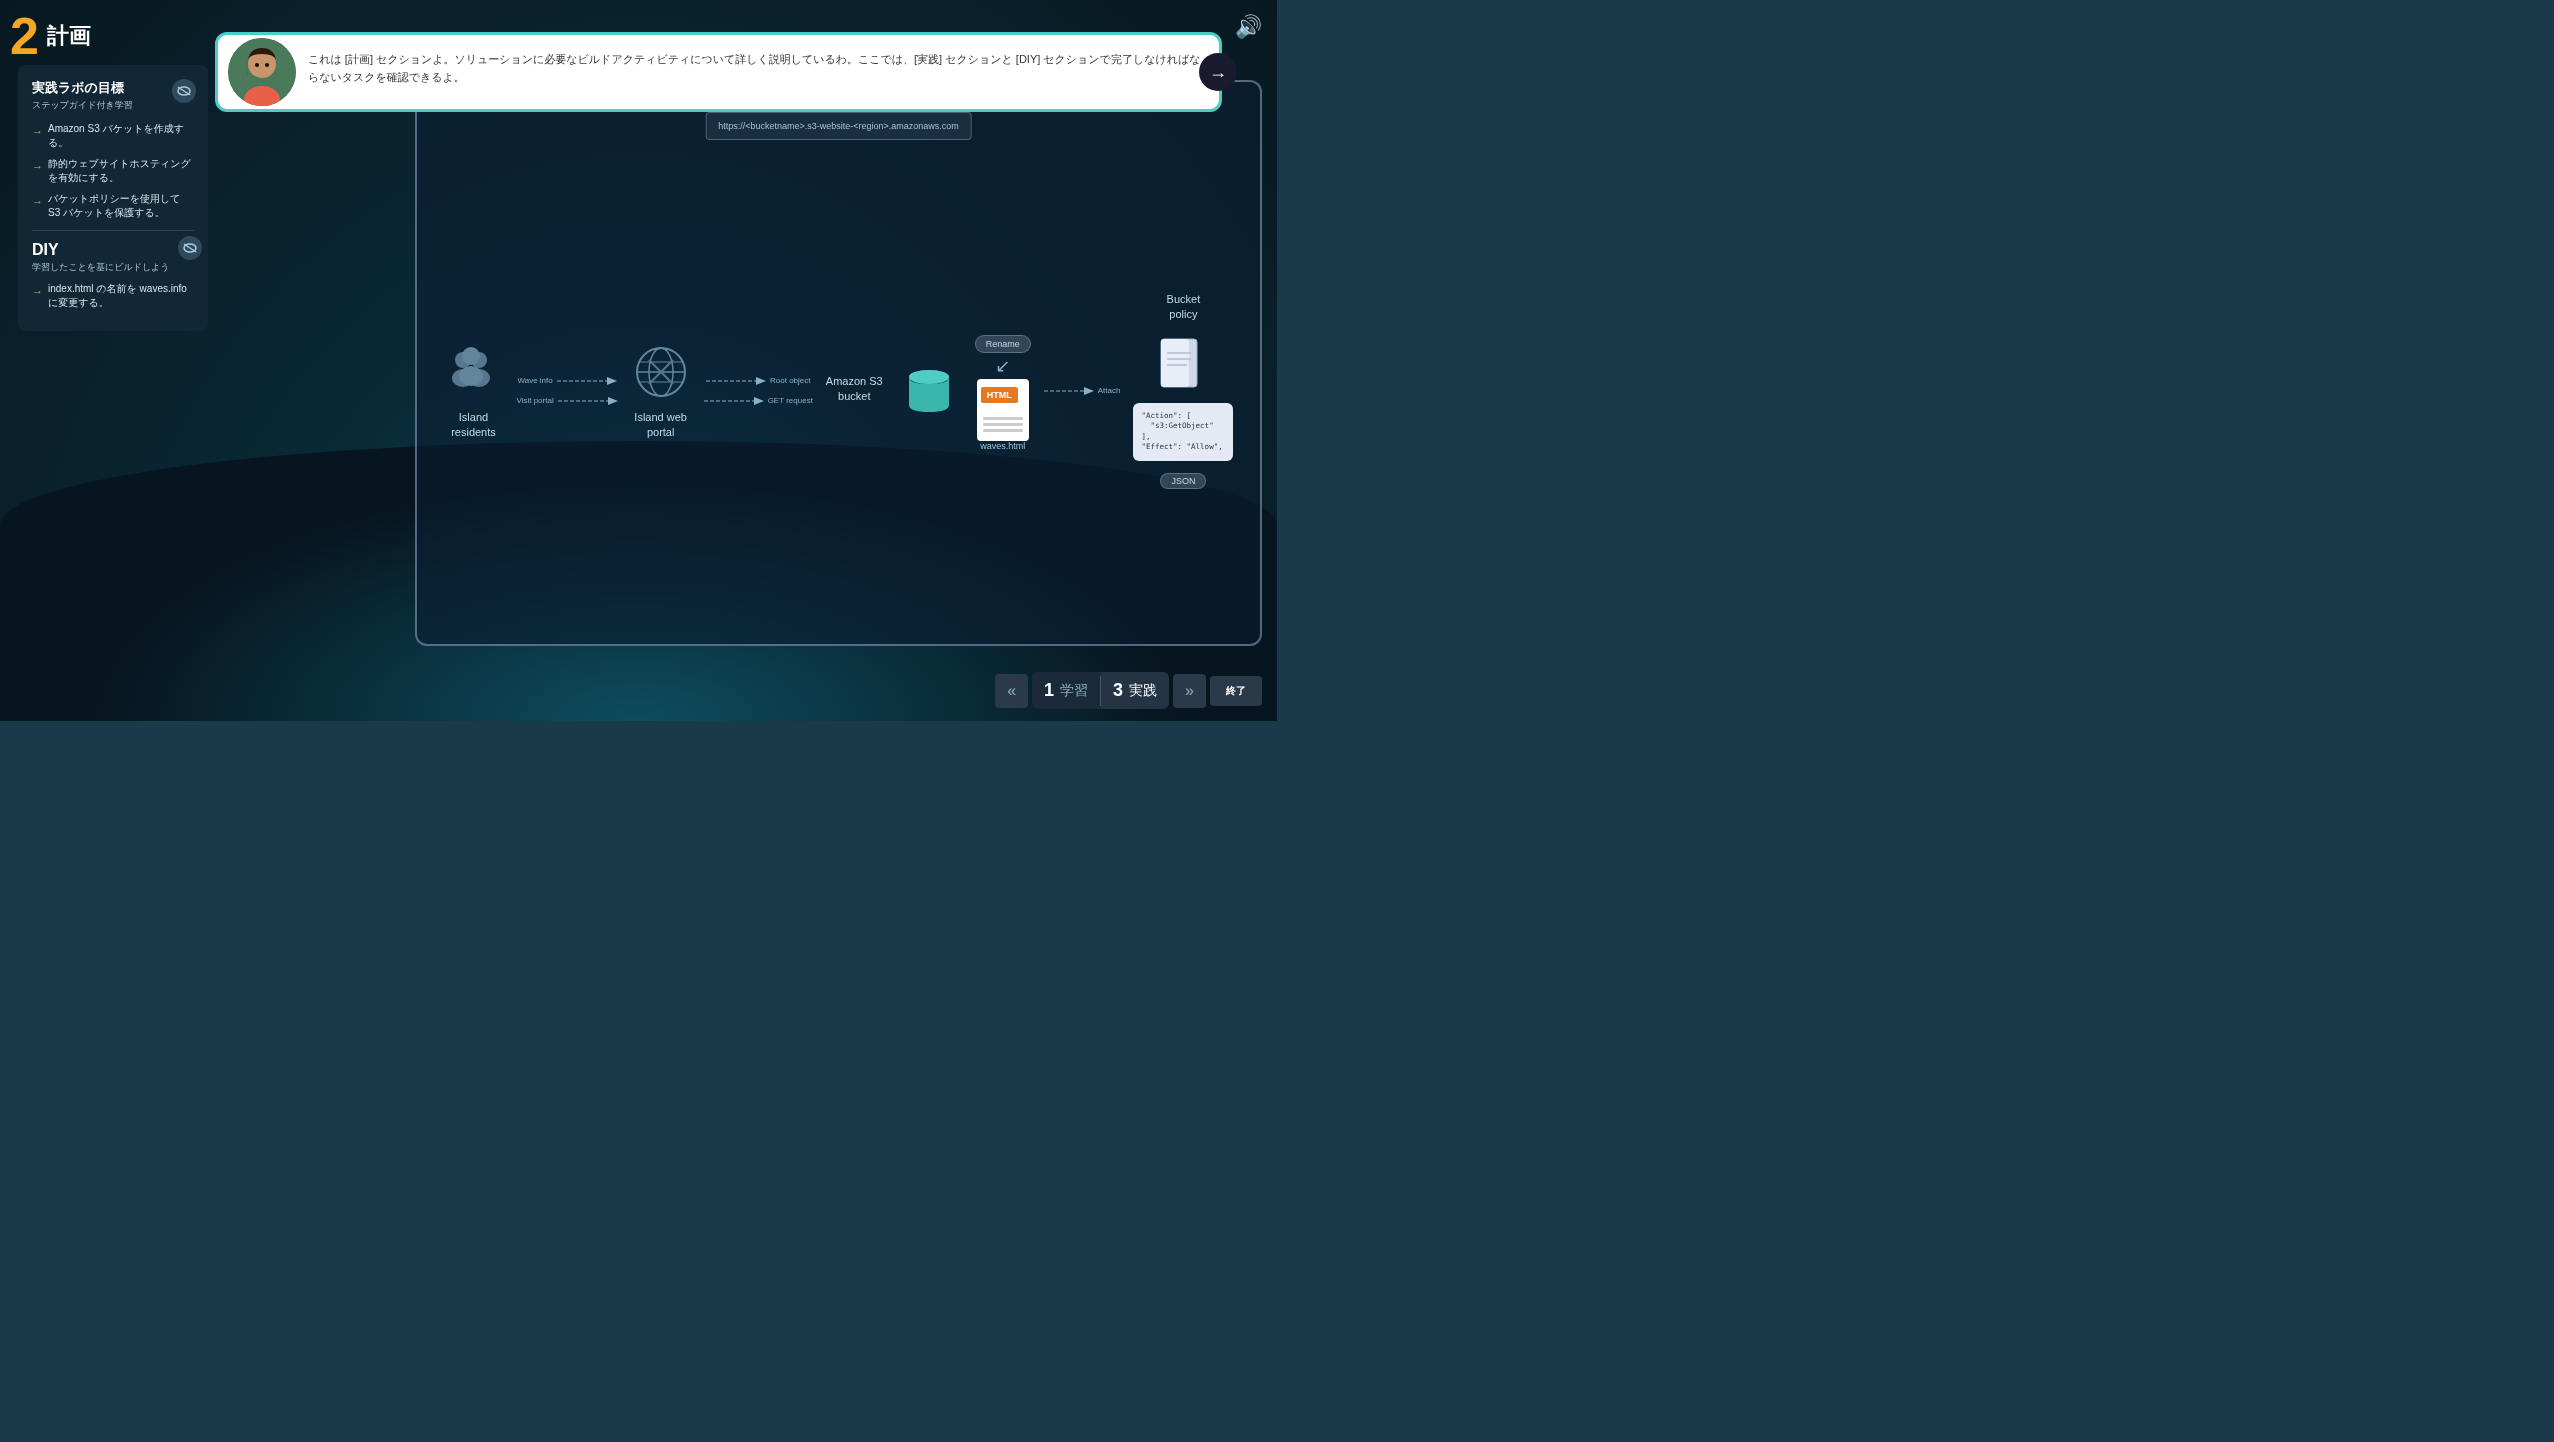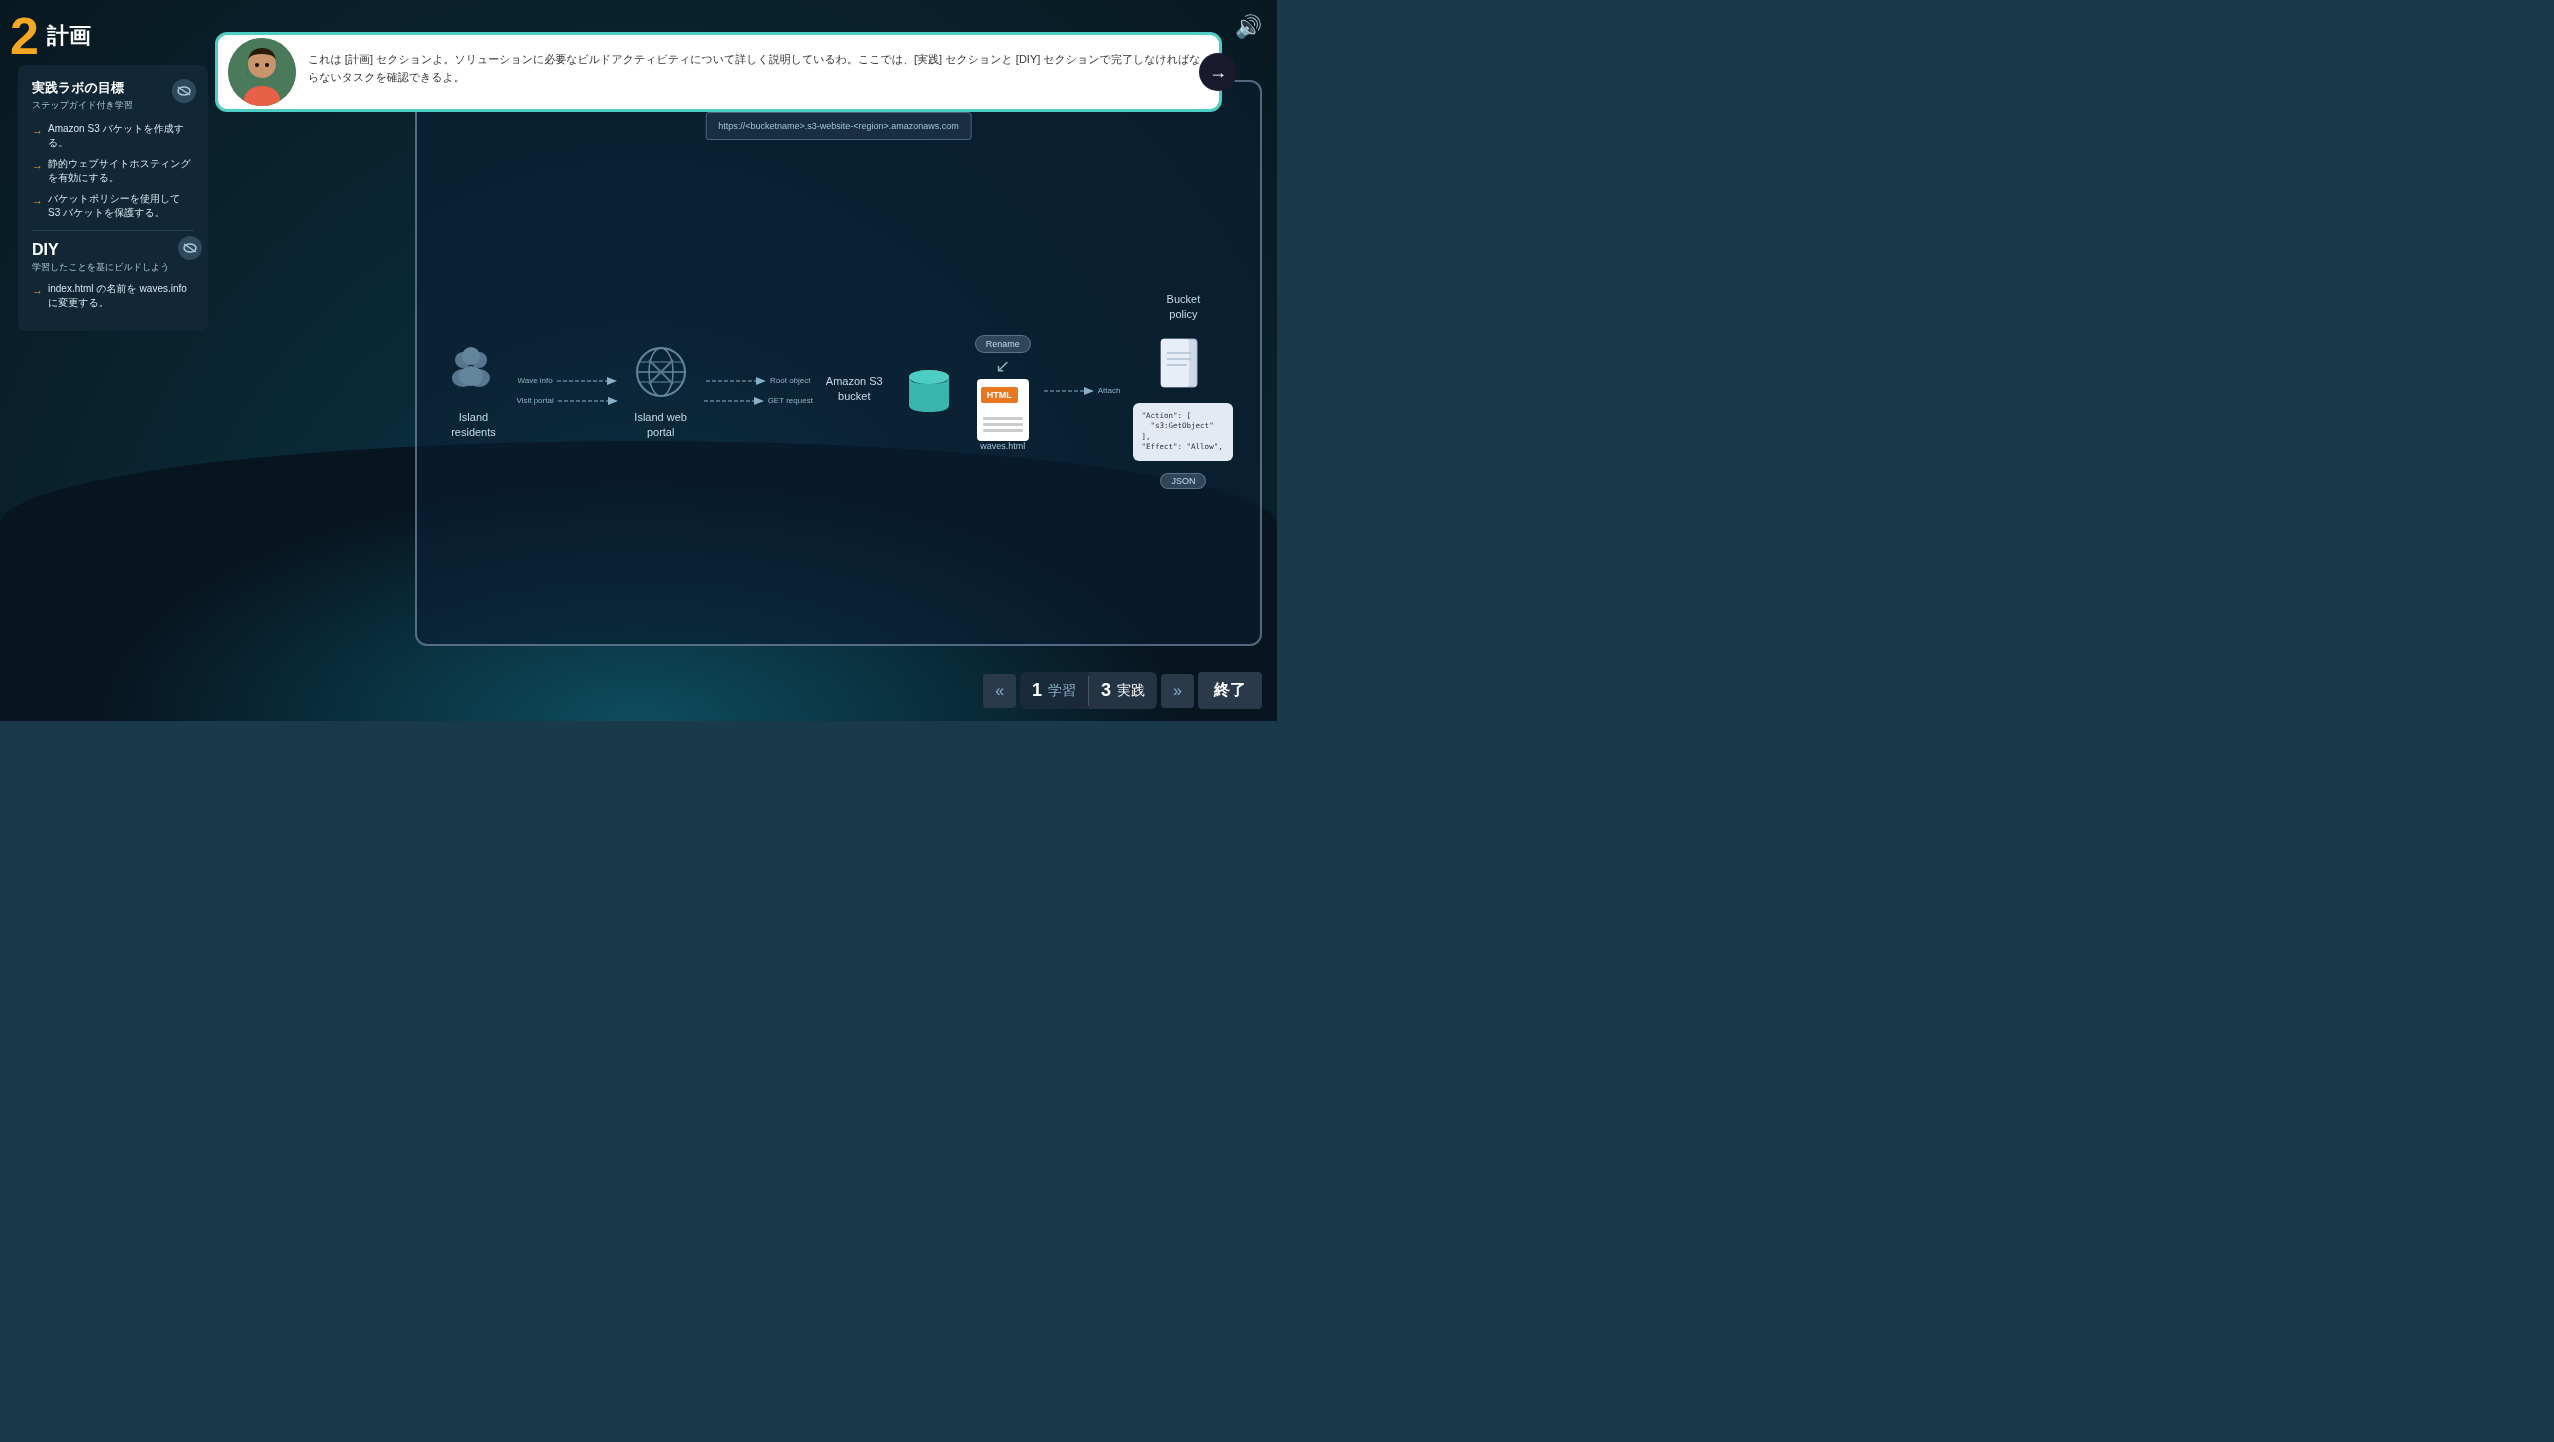--- a/index.html
+++ b/index.html
@@ -377,21 +377,21 @@
       right: 15px;
       display: flex;
       gap: 4px;
       align-items: center;
     }
     .nav-end-btn {
       background: #2a3a4a;
       border: none;
       color: white;
       padding: 8px 16px;
-      font-size: 16px;
+      font-size: 10px;
       cursor: pointer;
       border-radius: 4px;
       font-weight: bold;
     }
     .nav-bar-group {
       display: flex;
       align-items: center;
       background: #1a2a3a;
       border-radius: 6px;
       overflow: hidden;

